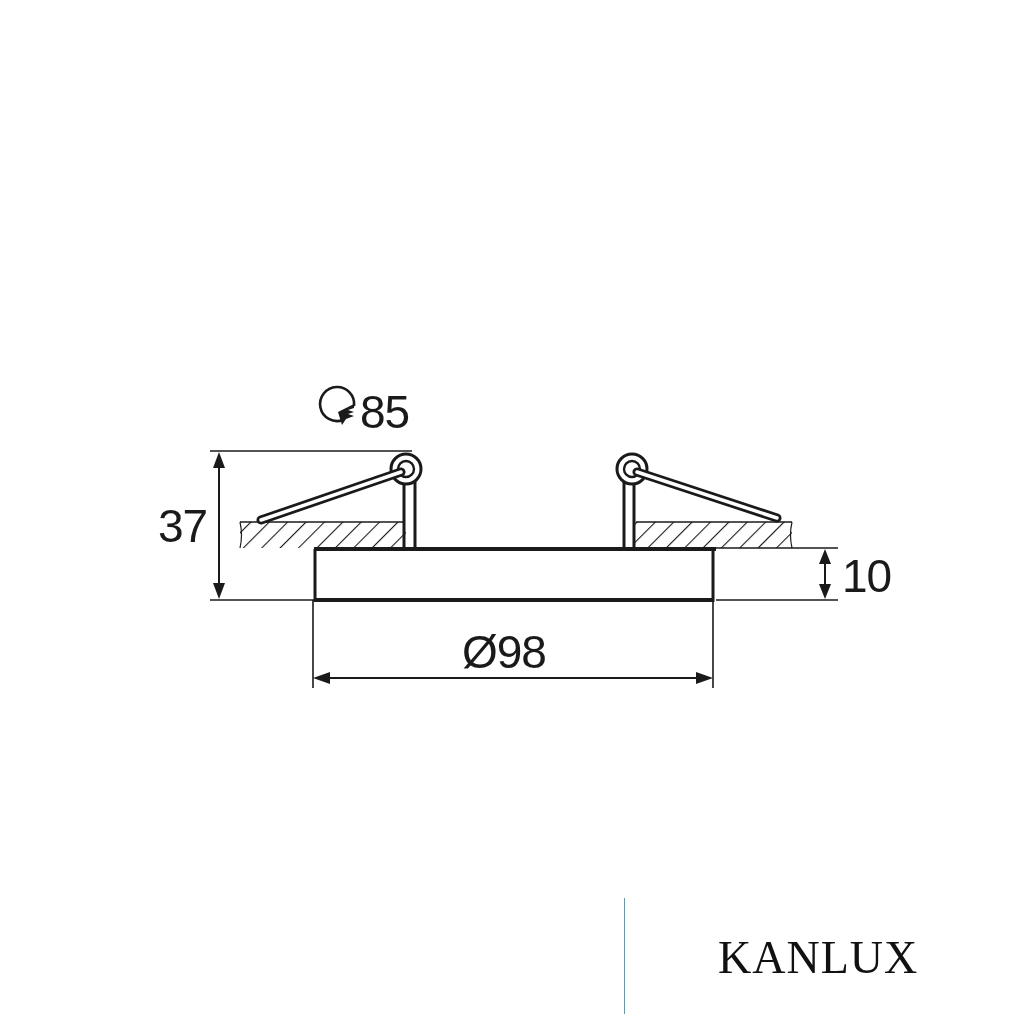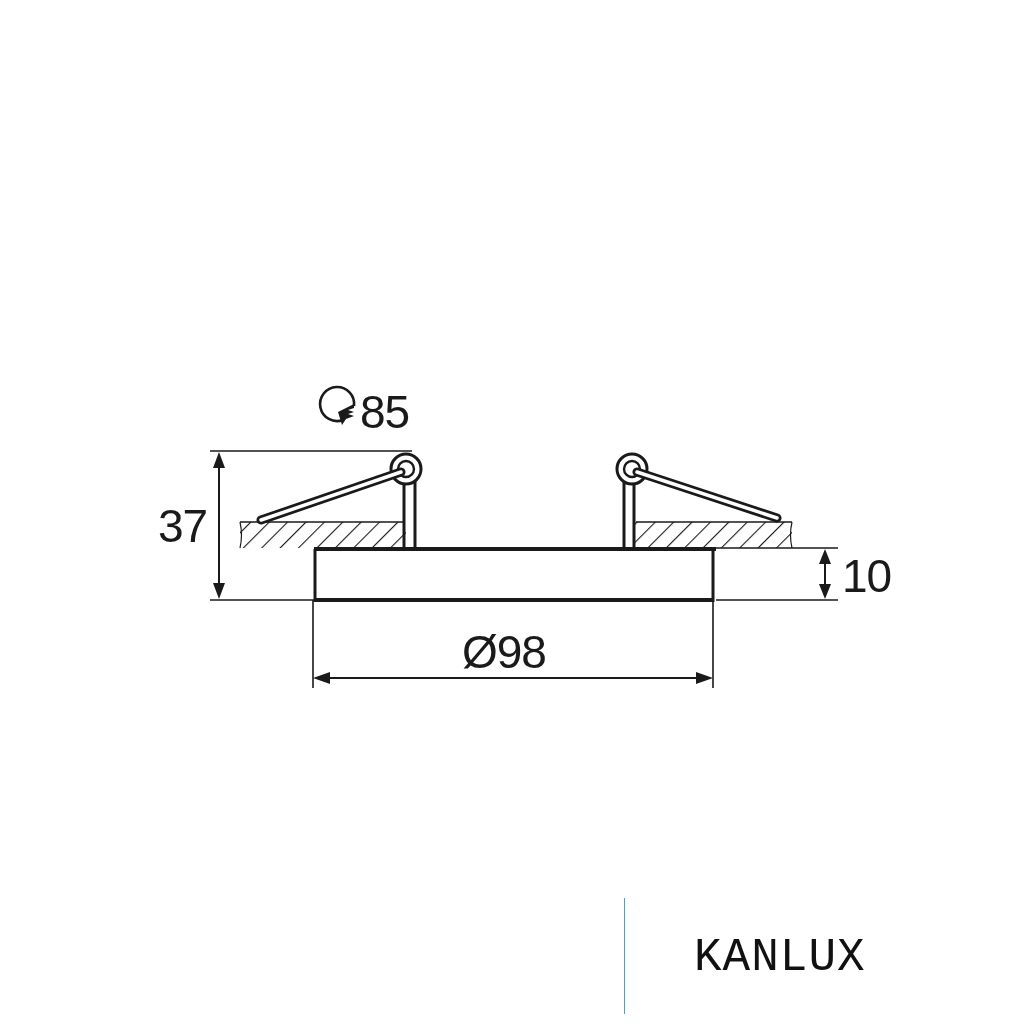--- a/index.html
+++ b/index.html
@@ -30,23 +30,23 @@
     .footer-divider {
       position: absolute;
       left: 624px;
       top: 898px;
       width: 1px;
       height: 116px;
       background: #4aa3c0;
     }
     .brand {
       position: absolute;
-      left: 694px;
+      left: 718px;
       top: 930px;
-      font-family: Liberation Mono, monospace;
+      font-family: Liberation Serif, serif;
       font-size: 46px;
       font-weight: normal;
       color: #111111;
       letter-spacing: 1px;
       line-height: 56px;
     }
   </style>
 </head>
 <body>
 

